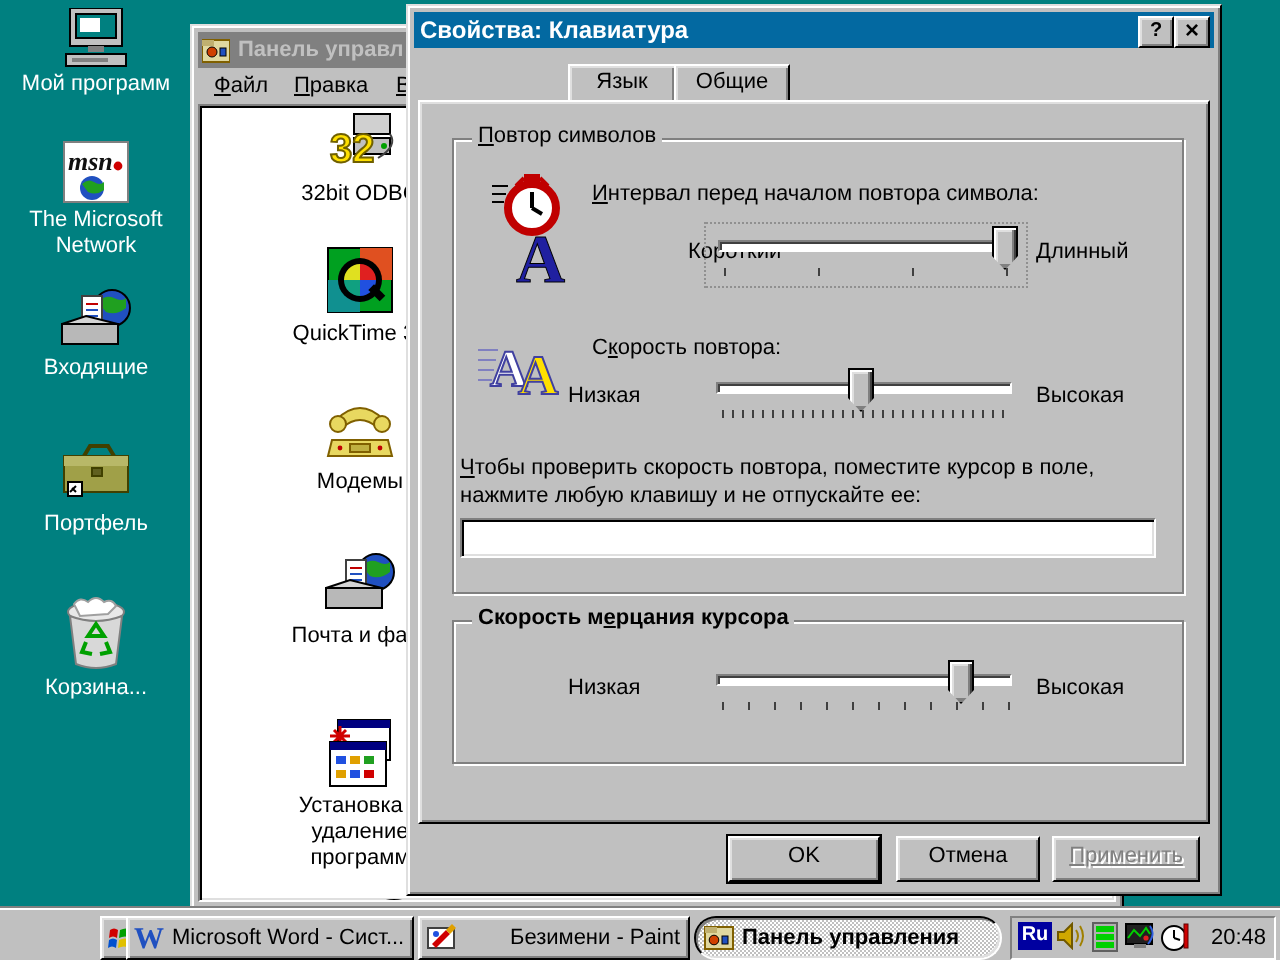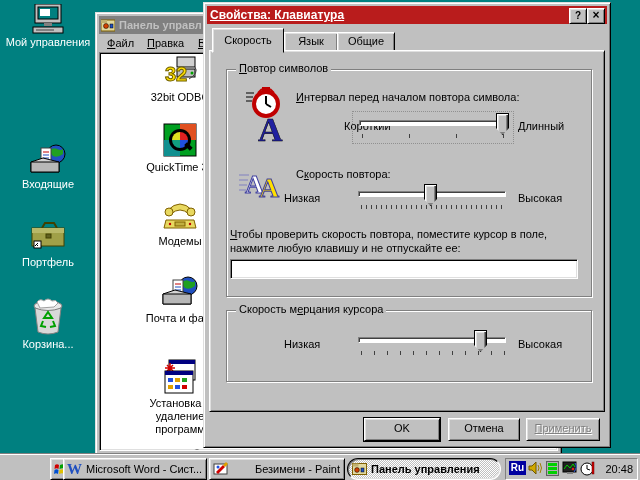--- a/index.html
+++ b/index.html
@@ -11,21 +11,21 @@
   .winframe{background:#c0c0c0;border:1px solid;border-color:#dfdfdf #000 #000 #dfdfdf;
             box-shadow:inset 1px 1px 0 #fff, inset -1px -1px 0 #808080;}
   .btn3d{background:#c0c0c0;border:1px solid;border-color:#fff #000 #000 #fff;
          box-shadow:inset 1px 1px 0 #dfdfdf, inset -1px -1px 0 #808080;}
   .pressedbtn{background:#c0c0c0;border:1px solid;border-color:#000 #fff #fff #000;
          box-shadow:inset 1px 1px 0 #808080, inset -1px -1px 0 #dfdfdf;}
   .sunken{background:#fff;border:1px solid;border-color:#808080 #fff #fff #808080;
           box-shadow:inset 1px 1px 0 #000, inset -1px -1px 0 #dfdfdf;}
   .traywell{border:1px solid;border-color:#808080 #fff #fff #808080;}
   .etched{border:1px solid #808080;box-shadow:inset 1px 1px 0 #fff, 1px 1px 0 #fff;}
-  .titlebar-active{background:#b91c1c;color:#fff;font-weight:bold;text-decoration:underline;}
+  .titlebar-active{background:#0369a1;color:#fff;font-weight:bold;}
   .titlebar-inactive{background:#808080;color:#c0c0c0;font-weight:bold;}
   .tab{background:#c0c0c0;border:1px solid;border-color:#fff #000 #c0c0c0 #fff;
        box-shadow:inset 1px 1px 0 #dfdfdf, inset -1px 0 0 #808080;
        text-align:center;}
   .desklabel{color:#fff;text-align:center;line-height:13px;}
   .cplabel{color:#000;text-align:center;line-height:13px;background:#fff;}
   .grouplabel{background:#c0c0c0;padding:0 3px;line-height:11px;}
   .track{height:4px;background:#fff;border:1px solid;border-color:#808080 #fff #fff #808080;
          box-shadow:inset 1px 1px 0 #404040;}
   .thumb{width:11px;height:20px;background:#c0c0c0;
@@ -52,23 +52,35 @@
     <div class="abs" style="left:26px;top:0;">
       <svg width="40" height="31" viewBox="0 0 40 31">
         <rect x="7" y="0" width="26" height="19" fill="#c0c0c0" stroke="#000"></rect>
         <rect x="10" y="3" width="20" height="12" fill="#008080" stroke="#000"></rect>
         <rect x="12" y="5" width="10" height="7" fill="#fff"></rect>
         <rect x="16" y="19" width="8" height="3" fill="#808080"></rect>
         <rect x="5" y="23" width="30" height="6" fill="#c0c0c0" stroke="#000"></rect>
         <rect x="8" y="25" width="18" height="2" fill="#808080"></rect>
       </svg>
     </div>
-    <div class="abs desklabel" style="left:0;top:32px;width:92px;">Мой управления</div>
-  </div>
-
+    <div class="abs desklabel" style="left:0;top:32px;width:92px;">Мой программ</div>
+  </div>
+
+  <div class="abs" style="left:2px;top:70px;width:92px;height:66px;">
+    <div class="abs" style="left:29px;top:0;">
+      <svg width="34" height="32" viewBox="0 0 34 32">
+        <rect x="1" y="1" width="32" height="30" fill="#fff" stroke="#808080"></rect>
+        <text x="3" y="15" font-family="Liberation Serif,serif" font-weight="bold" font-style="italic" font-size="13" fill="#101010">msn</text>
+        <circle cx="28" cy="13" r="2.2" fill="#d00000"></circle>
+        <circle cx="15" cy="24" r="6" fill="#2050c0"></circle>
+        <path d="M10 22 q3 -3 6 -1 q3 2 5 0 l0 4 q-4 3 -8 1 z" fill="#20a020"></path>
+      </svg>
+    </div>
+    <div class="abs desklabel" style="left:6px;top:34px;width:80px;">The Microsoft Network</div>
+  </div>
 
   <div class="abs" style="left:2px;top:144px;width:92px;height:52px;">
     <div class="abs" style="left:27px;top:0;">
       <svg width="38" height="32" viewBox="0 0 38 32">
         <circle cx="27" cy="10" r="9" fill="#2050c0" stroke="#000"></circle>
         <path d="M20 7 q4 -4 8 -2 q4 2 6 0 l0 5 q-5 4 -10 2 z" fill="#20a020"></path>
         <rect x="12" y="4" width="10" height="16" fill="#fff" stroke="#404040"></rect>
         <line x1="14" y1="8" x2="20" y2="8" stroke="#c00000"></line>
         <line x1="14" y1="11" x2="20" y2="11" stroke="#2050c0"></line>
         <line x1="14" y1="14" x2="20" y2="14" stroke="#2050c0"></line>
@@ -216,21 +228,20 @@
     </div>
   </div>
 
   <div class="abs winframe" style="left:203px;top:2px;width:406px;height:444px;z-index:5;">
     <div class="abs titlebar-active" style="left:3px;top:3px;width:400px;height:18px;line-height:18px;">
       <span style="margin-left:3px;font-size:12px;">Свойства: Клавиатура</span>
       <div class="abs btn3d btnlabel" style="right:20px;top:2px;width:16px;height:14px;line-height:13px;color:#000;font-weight:bold;font-size:10px;">?</div>
       <div class="abs btn3d btnlabel" style="right:2px;top:2px;width:16px;height:14px;line-height:12px;color:#000;font-weight:bold;font-size:12px;">×</div>
     </div>
 
-    <div class="abs tab" style="left:8px;top:25px;width:70px;height:23px;line-height:22px;z-index:3;box-shadow:inset 1px 1px 0 #dfdfdf;">Скорость</div>
     <div class="abs tab" style="left:80px;top:29px;width:52px;height:18px;line-height:17px;">Язык</div>
     <div class="abs tab" style="left:133px;top:29px;width:56px;height:18px;line-height:17px;">Общие</div>
 
     <div class="abs" style="left:5px;top:47px;width:394px;height:360px;background:#c0c0c0;border:1px solid;border-color:#fff #000 #000 #fff;box-shadow:inset 1px 1px 0 #dfdfdf, inset -1px -1px 0 #808080;z-index:2;"></div>
 
     <div class="abs etched" style="left:22px;top:66px;width:364px;height:226px;z-index:3;"></div>
     <div class="abs grouplabel" style="left:32px;top:60px;z-index:4;"><u>П</u>овтор символов</div>
 
     <div class="abs" style="left:40px;top:84px;z-index:4;">
       <svg width="46" height="58" viewBox="0 0 46 58">
@@ -266,21 +277,21 @@
       <div class="abs ticks" style="left:9px;top:22px;width:144px;background:repeating-linear-gradient(to right,#404040 0 1px,transparent 1px 5px);"></div>
       <div class="abs thumb" style="left:72px;top:1px;"></div>
     </div>
     <div class="abs" style="left:314px;top:189px;z-index:4;">Высокая</div>
 
     <div class="abs" style="left:26px;top:225px;z-index:4;"><u>Ч</u>тобы проверить скорость повтора, поместите курсор в поле,</div>
     <div class="abs" style="left:26px;top:239px;z-index:4;">нажмите любую клавишу и не отпускайте ее:</div>
     <input class="abs sunken" style="left: 26px; top: 256px; width: 348px; height: 20px; z-index: 4; padding: 0px 3px; font: 11px &quot;Liberation Sans&quot;, sans-serif; box-sizing: border-box;" value="">
 
     <div class="abs etched" style="left:22px;top:307px;width:364px;height:70px;z-index:3;"></div>
-    <div class="abs grouplabel" style="left:32px;top:301px;z-index:4;">Скорость м<u>е</u>рцания курсора</div>
+    <div class="abs grouplabel" style="left:32px;top:301px;z-index:4;font-weight:bold;">Скорость м<u>е</u>рцания курсора</div>
     <div class="abs" style="left:80px;top:335px;z-index:4;">Низкая</div>
     <div class="abs" style="left:148px;top:326px;width:160px;height:31px;z-index:4;">
       <div class="abs track" style="left:6px;top:8px;width:146px;"></div>
       <div class="abs ticks" style="left:9px;top:22px;width:144px;background:repeating-linear-gradient(to right,#404040 0 1px,transparent 1px 13px);"></div>
       <div class="abs thumb" style="left:122px;top:1px;"></div>
     </div>
     <div class="abs" style="left:314px;top:335px;z-index:4;">Высокая</div>
 
     <div class="abs btn3d btnlabel" style="left:244px;top:415px;width:70px;height:21px;z-index:4;">Отмена</div>
     <div class="abs btn3d btnlabel" style="left:160px;top:415px;width:74px;height:21px;outline:1px solid #000;z-index:4;">OK</div>

